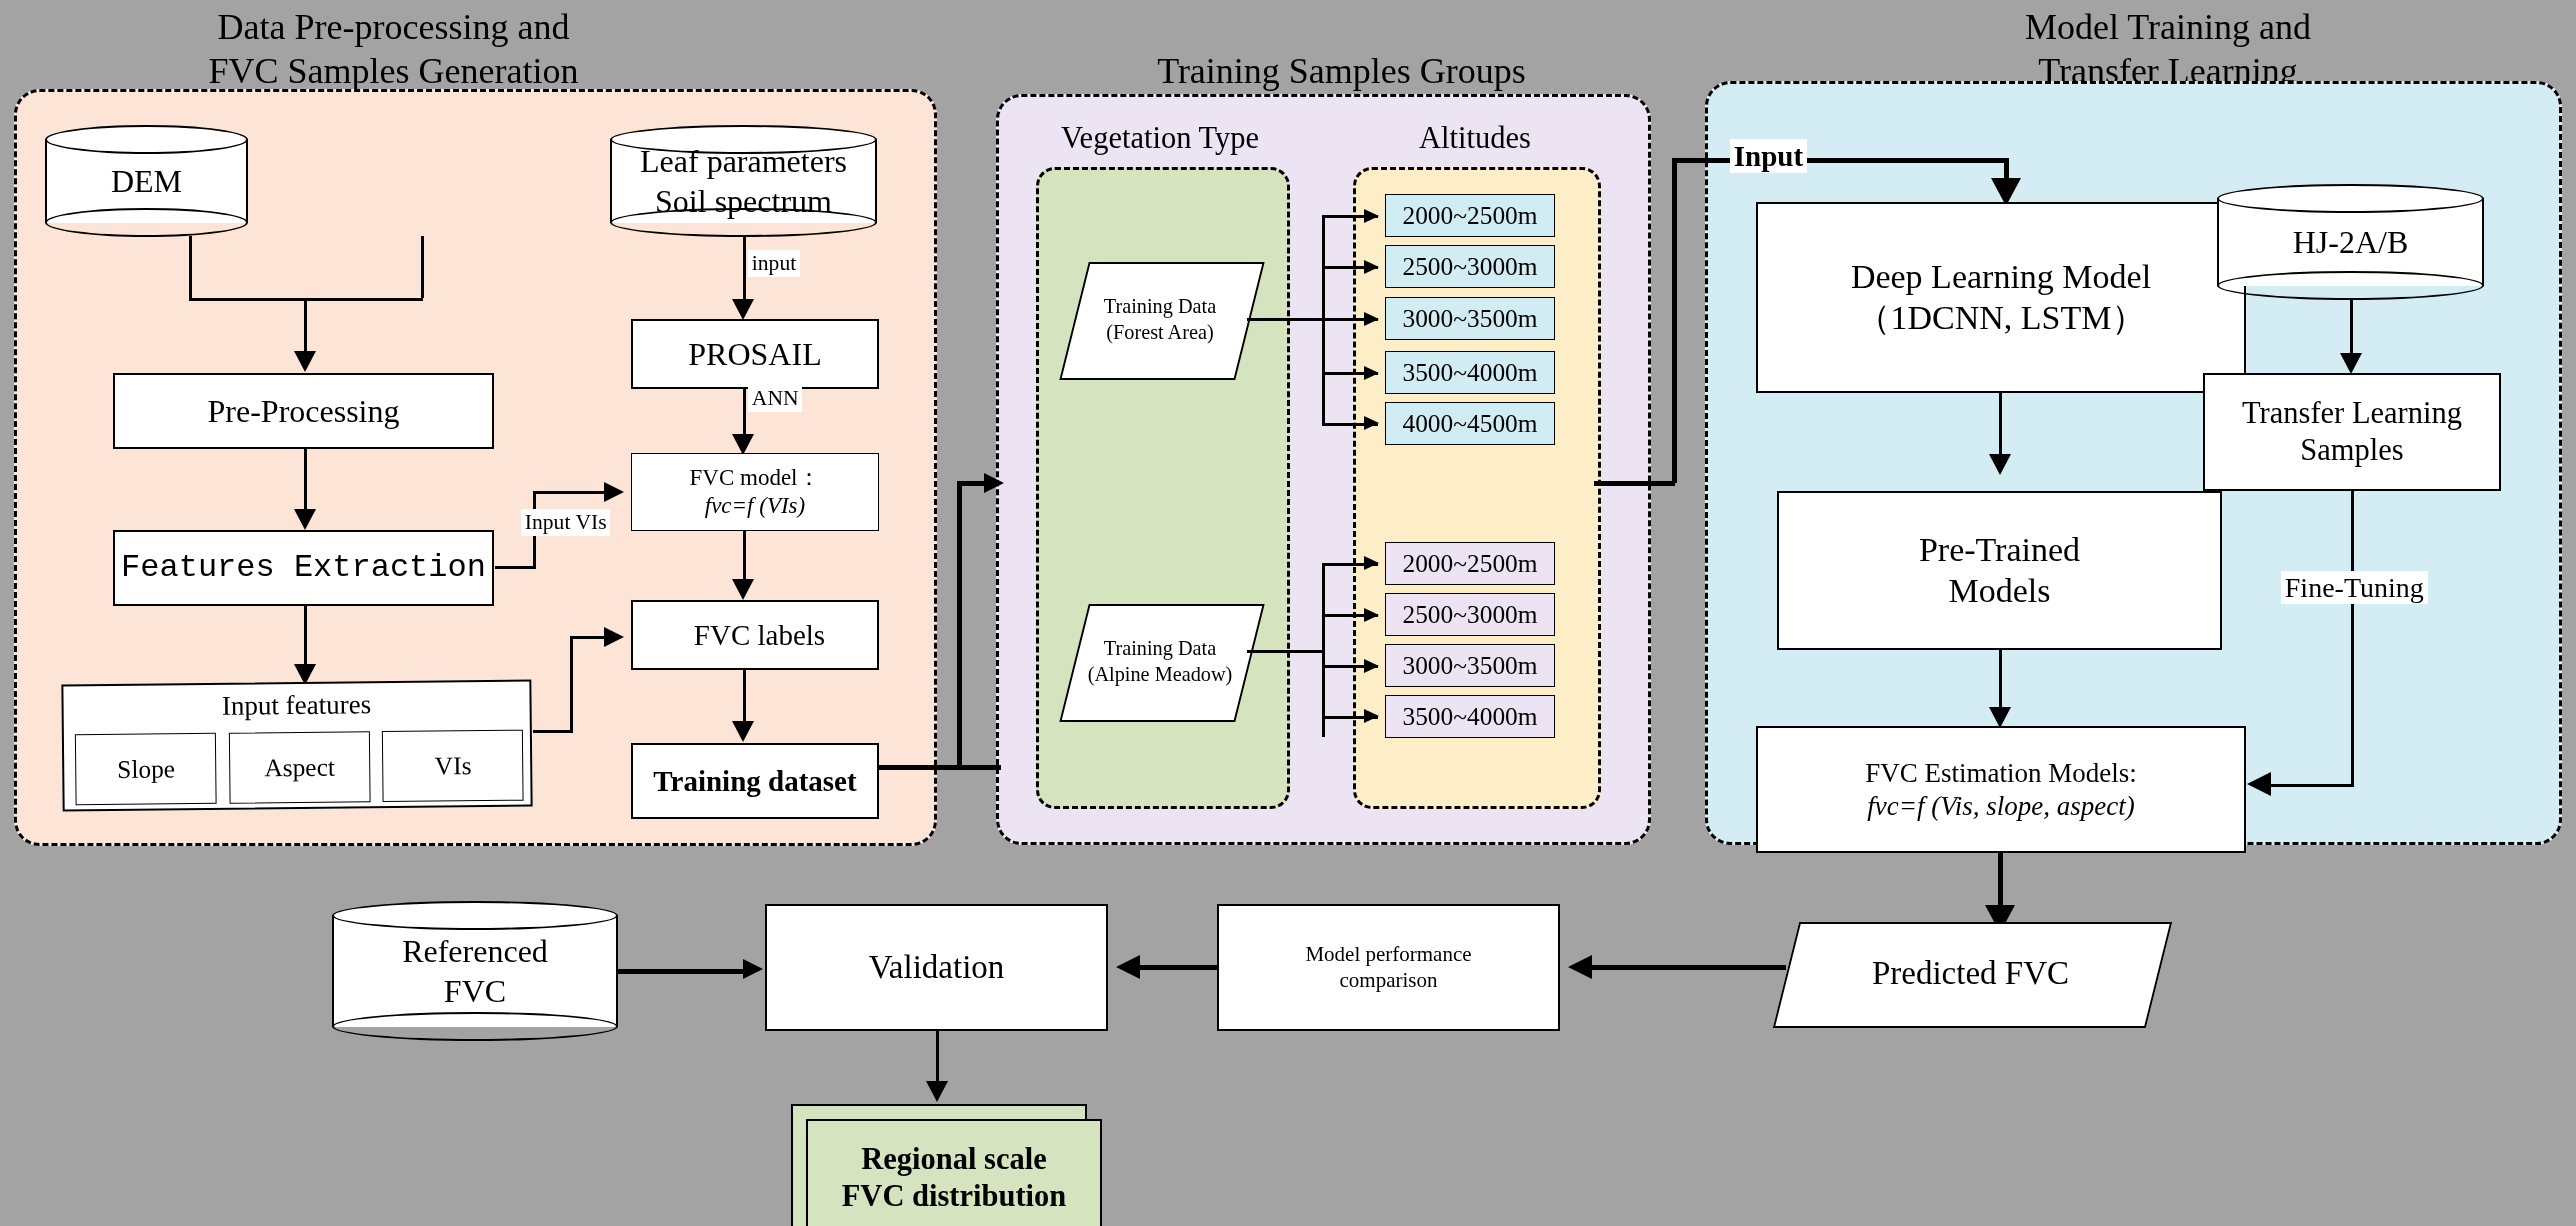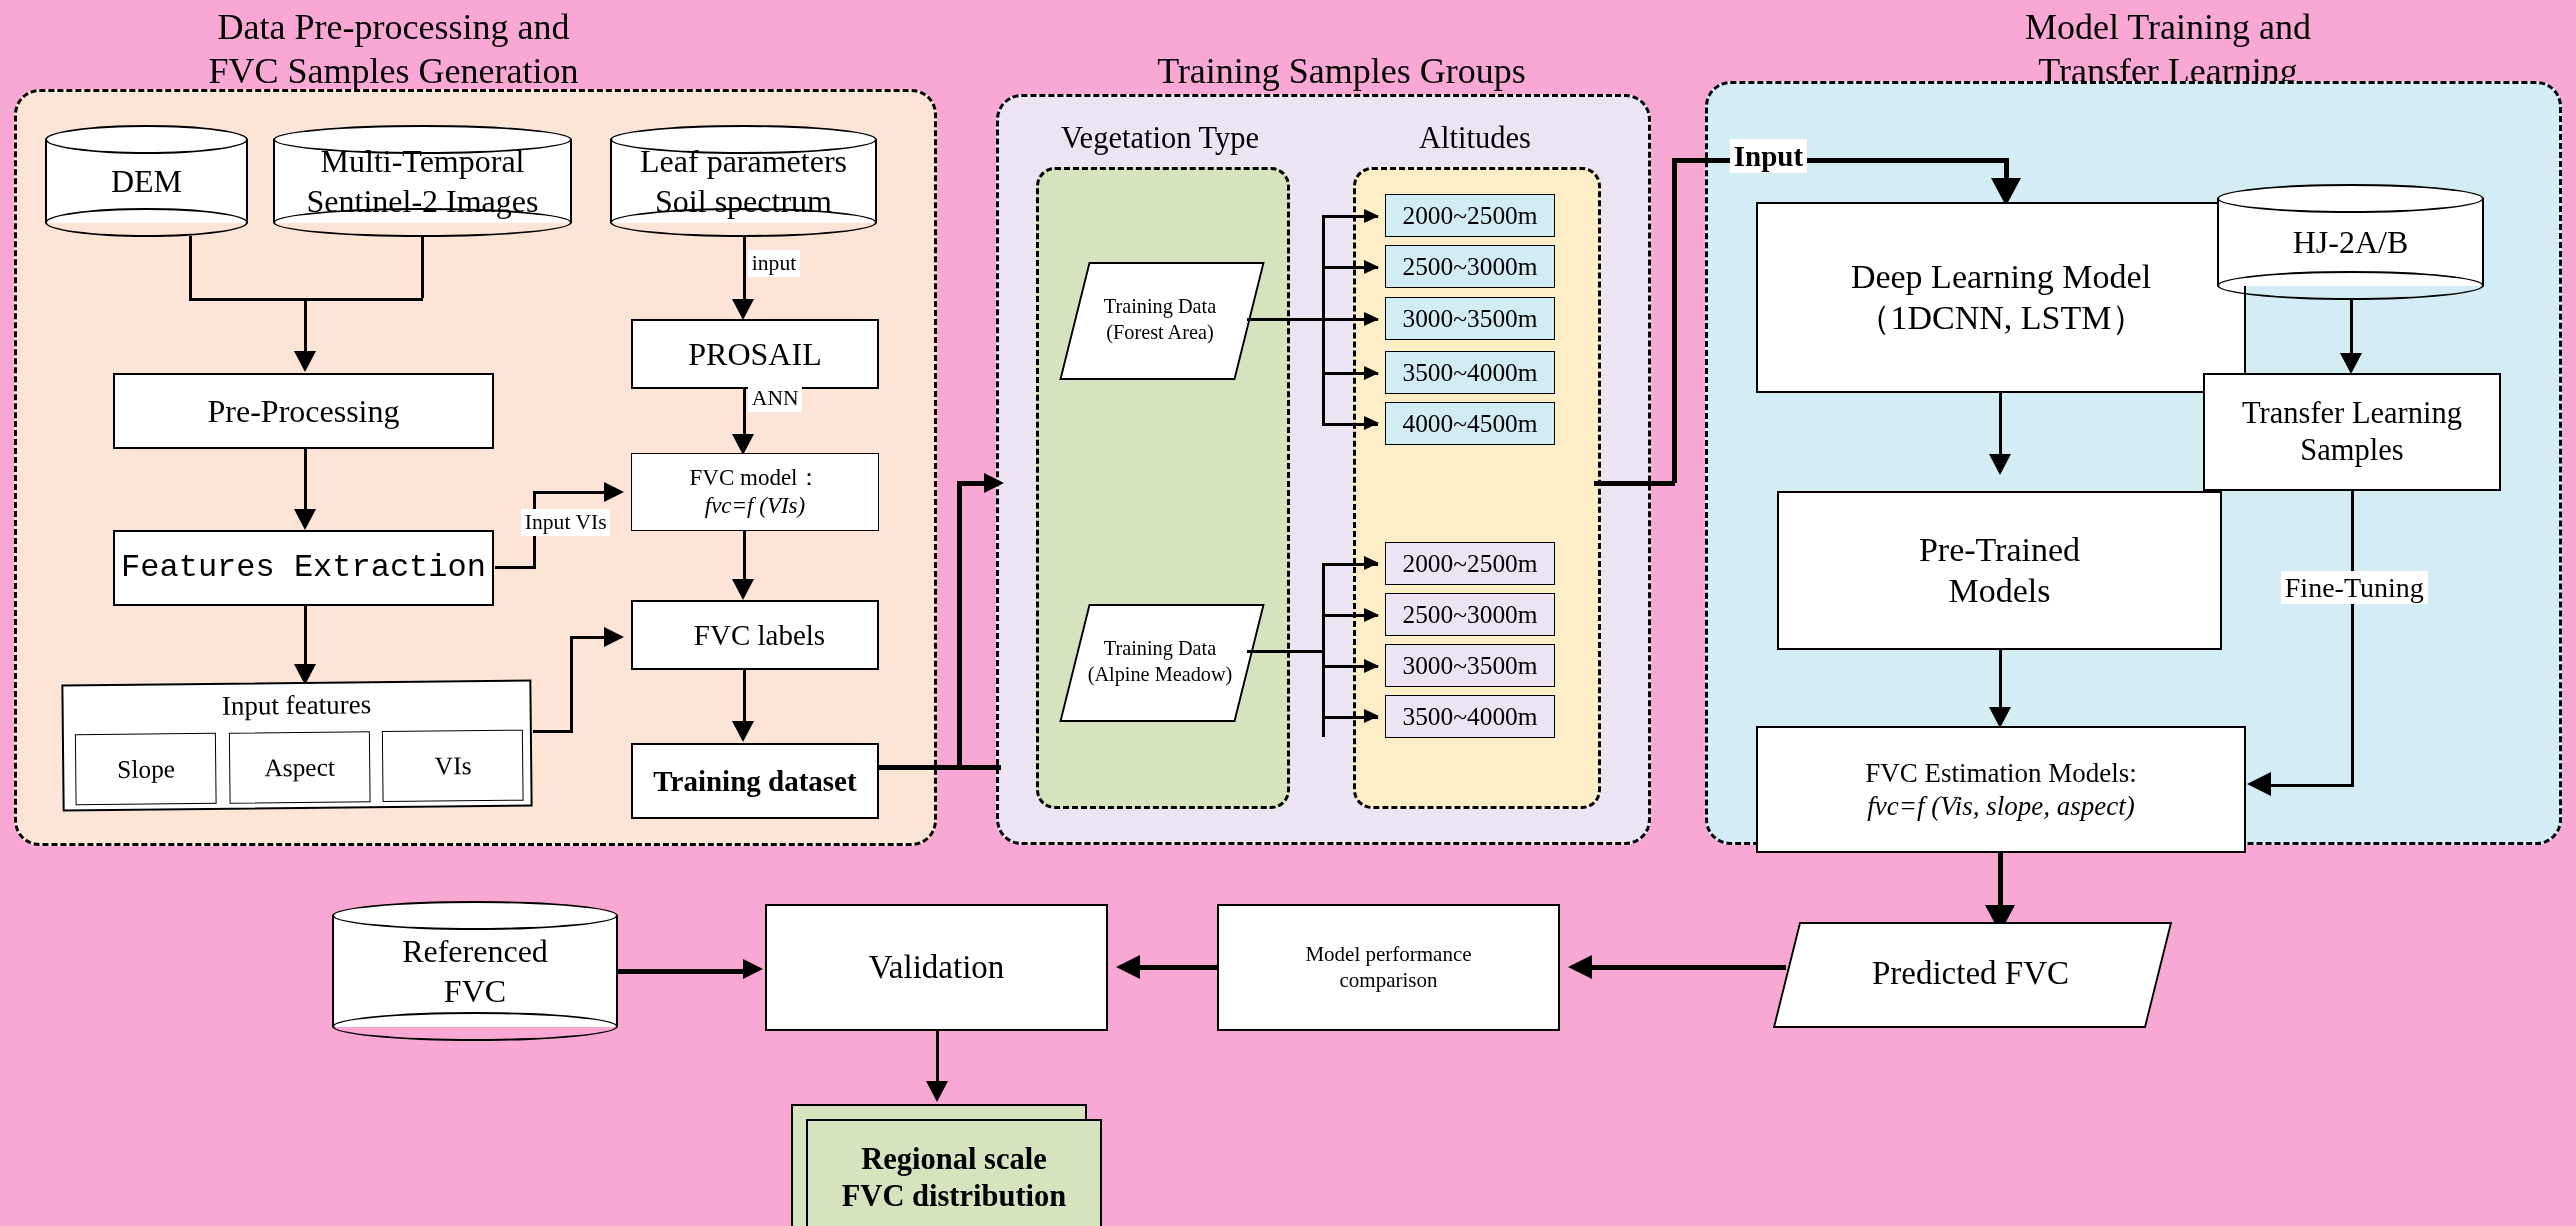--- a/index.html
+++ b/index.html
@@ -1,19 +1,19 @@
 <!DOCTYPE html>
 <html style="font-size:10.2px"><head>
 <meta charset="utf-8">
 <style>
   html,body{margin:0;padding:0;background:#ffffff;}
   #root{
     position:relative;
     width:2576px;height:1227px;
-    background:#f9a8d4;
+    background:#a3a3a3;
     font-family:"Liberation Serif", serif;
     color:#000;
     overflow:hidden;
   }
   .abs{position:absolute;box-sizing:border-box;}
 
   
   .grp-title{
     text-align:center;
     font-size:36px;
@@ -119,27 +119,20 @@
 
   <div class="abs panel" style="left:14px;top:89px;width:923px;height:757px;background:#fce5d6;"></div>
 
   <div class="cyl" style="left:45px;top:125px;width:203px;height:112px;">
     <div class="body"></div>
       <div class="bot"></div>
       <div class="top"></div>
     <div class="lbl">DEM</div>
   </div>
 
-  <div class="cyl" style="left:273px;top:125px;width:299px;height:112px;">
-    <div class="body"></div>
-      <div class="bot"></div>
-      <div class="top"></div>
-    <div class="lbl">Multi-Temporal
-Sentinel-2 Images</div>
-  </div>
 
   <div class="cyl" style="left:610px;top:125px;width:267px;height:112px;">
     <div class="body"></div>
       <div class="bot"></div>
       <div class="top"></div>
     <div class="lbl">Leaf parameters
 Soil spectrum</div>
   </div>
 
   <div class="ln vl" style="left:189px;top:236px;height:62px;"></div>

